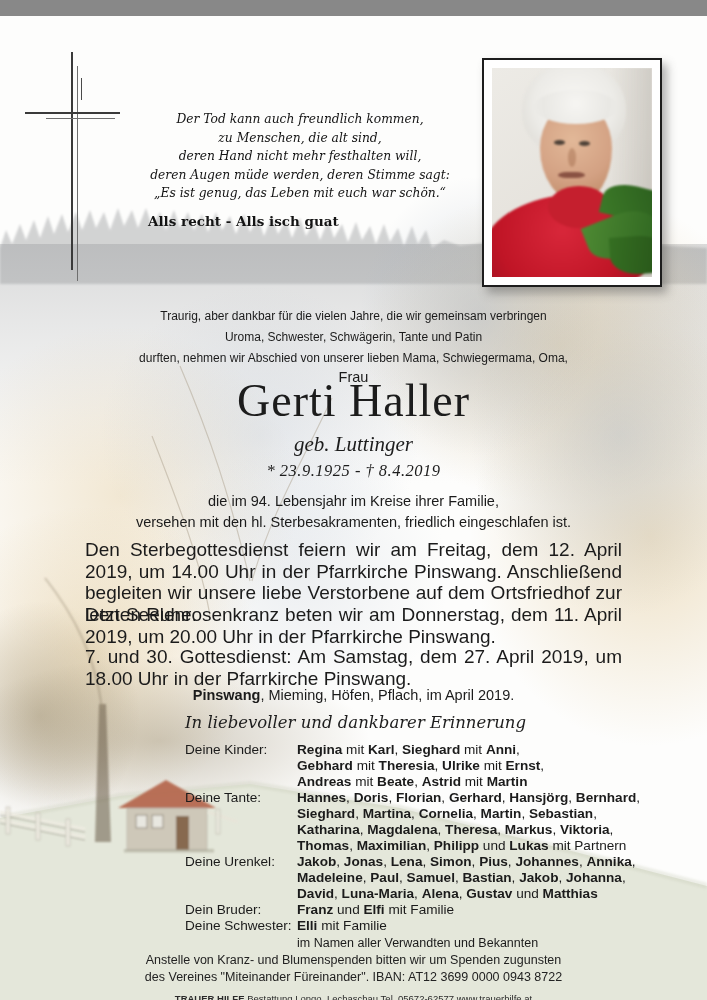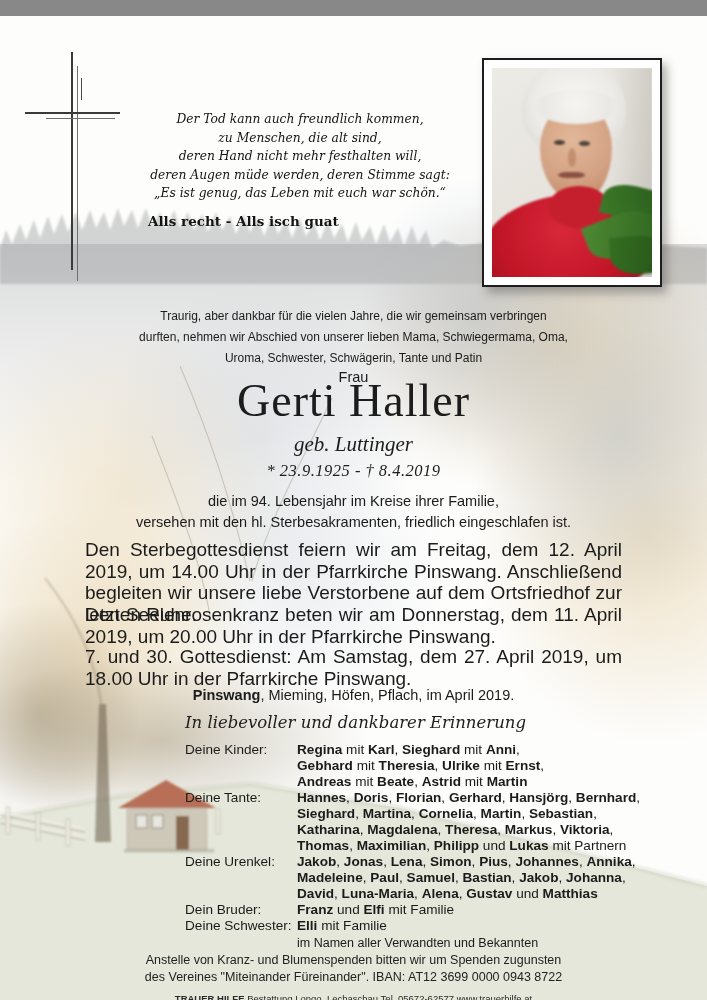--- a/index.html
+++ b/index.html
@@ -173,22 +173,22 @@
         <div class="p-scarf-knot"></div>
         <div class="p-leaf2"></div>
         <div class="p-leaf1"></div>
         <div class="p-leaf3"></div>
       </div>
     </div>
   </div>
 
   <div class="abs intro">
       <div>Traurig, aber dankbar für die vielen Jahre, die wir gemeinsam verbringen</div>
+      <div>Uroma, Schwester, Schwägerin, Tante und Patin</div>
       <div>durften, nehmen wir Abschied von unserer lieben Mama, Schwiegermama, Oma,</div>
-      <div>Uroma, Schwester, Schwägerin, Tante und Patin</div>
     </div>
   <div class="abs salutation">Frau</div>
 
   <div class="abs name">Gerti Haller</div>
   <div class="abs maiden">geb. Luttinger</div>
   <div class="abs dates">* 23.9.1925 - † 8.4.2019</div>
 
   <div class="abs passing">
       <div>die im 94. Lebensjahr im Kreise ihrer Familie,</div>
       <div>versehen mit den hl. Sterbesakramenten, friedlich eingeschlafen ist.</div>

